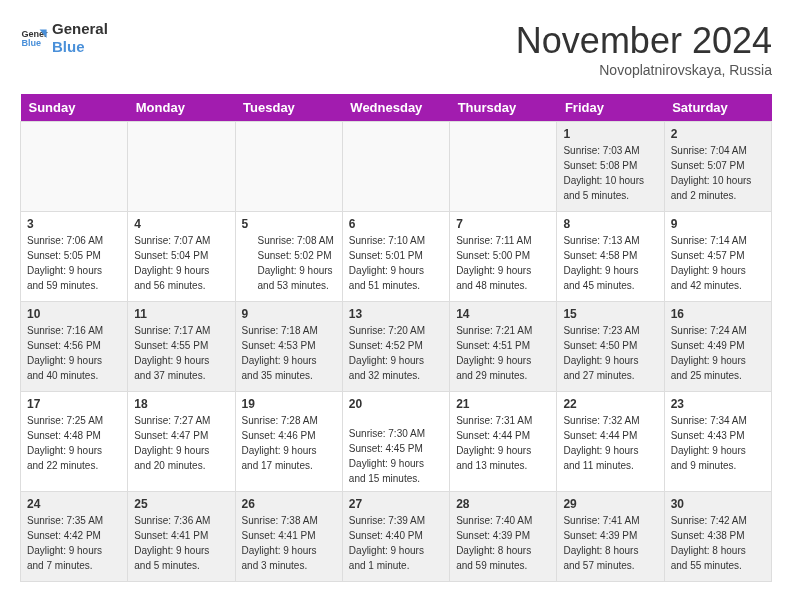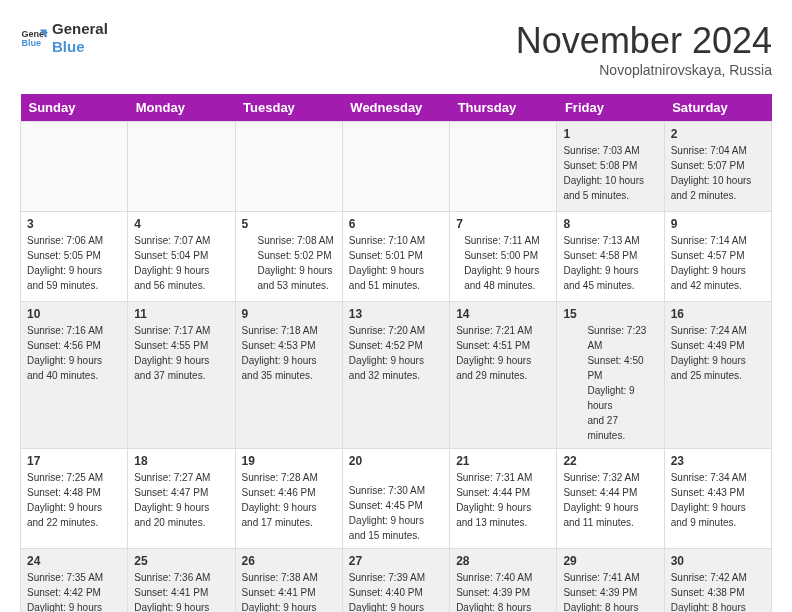--- a/index.html
+++ b/index.html
@@ -155,21 +155,21 @@
         </td>
         <td>
           <div class="day-num">6</div>
           <div class="day-info" style="white-space: pre-line;">Sunrise: 7:10 AM
 Sunset: 5:01 PM
 Daylight: 9 hours
 and 51 minutes.</div>
         </td>
         <td>
           <div class="day-num">7</div>
-          <div class="day-info" style="white-space: pre-line; margin-left: 8px;">Sunrise: 7:11 AM
+          <div class="day-info" style="white-space: pre-line;">Sunrise: 7:11 AM
 Sunset: 5:00 PM
 Daylight: 9 hours
 and 48 minutes.</div>
         </td>
         <td>
           <div class="day-num">8</div>
           <div class="day-info" style="white-space: pre-line;">Sunrise: 7:13 AM
 Sunset: 4:58 PM
 Daylight: 9 hours
 and 45 minutes.</div>
@@ -213,21 +213,21 @@
         </td>
         <td class="shaded">
           <div class="day-num">14</div>
           <div class="day-info" style="white-space: pre-line;">Sunrise: 7:21 AM
 Sunset: 4:51 PM
 Daylight: 9 hours
 and 29 minutes.</div>
         </td>
         <td class="shaded">
           <div class="day-num">15</div>
-          <div class="day-info" style="white-space: pre-line; margin-left: 24px;">Sunrise: 7:23 AM
+          <div class="day-info" style="white-space: pre-line;">Sunrise: 7:23 AM
 Sunset: 4:50 PM
 Daylight: 9 hours
 and 27 minutes.</div>
         </td>
         <td class="shaded">
           <div class="day-num">16</div>
           <div class="day-info" style="white-space: pre-line;">Sunrise: 7:24 AM
 Sunset: 4:49 PM
 Daylight: 9 hours
 and 25 minutes.</div>

